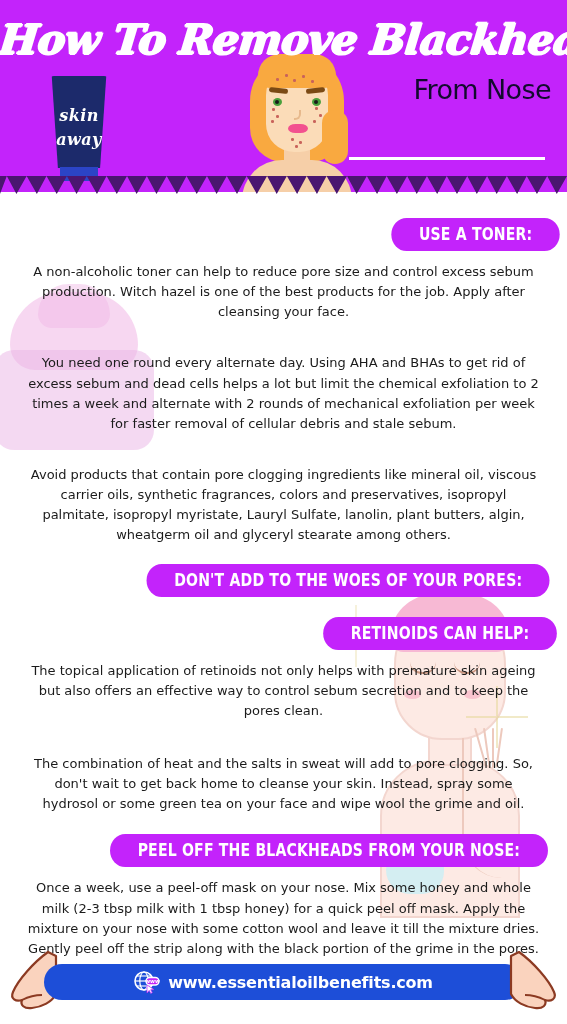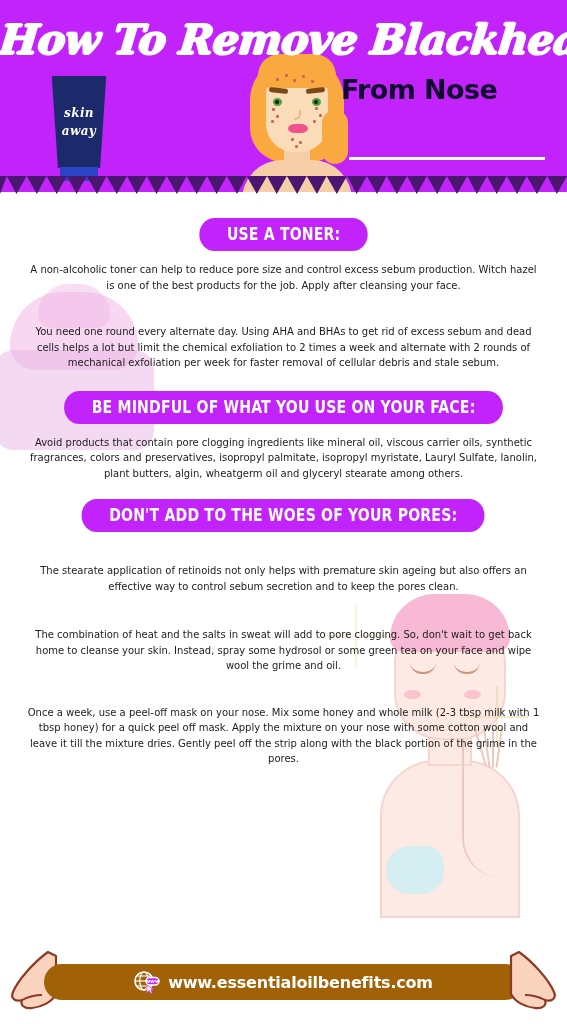--- a/index.html
+++ b/index.html
@@ -20,23 +20,23 @@
     position:absolute; left:0; top:16px; width:567px; text-align:center;
     font-family:"DejaVu Serif", serif;
     font-style:italic; font-weight:bold;
     font-size:41px; letter-spacing:-0.5px;
     color:#ffffff; white-space:nowrap;
     transform:skewX(-6deg);
     text-shadow:1.2px 0 0 #fff, -1.2px 0 0 #fff, 0 1px 0 #fff, 0 -1px 0 #fff;
     z-index:6;
   }
   .header-sub{
-    position:absolute; right:16px; top:74px; width:210px; text-align:left;
+    position:absolute; right:16px; top:74px; width:210px; text-align:right;
     font-family:"DejaVu Sans", sans-serif;
-    font-weight:bold; font-size:27px; line-height:1.17;
+    font-weight:normal; font-size:27px; line-height:1.17;
     color:#120a2e; letter-spacing:-0.6px; z-index:5;
   }
   .header-rule{
     position:absolute; right:22px; top:157px; width:196px; height:3px;
     background:#ffffff; z-index:5;
   }
 
   
   .toner{ position:absolute; left:44px; top:70px; width:70px; height:112px; z-index:4; }
   .toner-body{
@@ -45,21 +45,21 @@
     border-radius:6px 6px 4px 4px;
     clip-path:polygon(6% 0%, 94% 0%, 84% 100%, 16% 100%);
   }
   .toner-cap{
     position:absolute; left:16px; top:97px; width:38px; height:14px;
     background:#2b44c6; border-radius:0 0 4px 4px;
   }
   .toner-txt{
     position:absolute; left:0; top:34px; width:70px; text-align:center;
     font-family:"DejaVu Serif", serif; font-style:italic; font-weight:bold;
-    font-size:12px; line-height:1.5; color:#ffffff; letter-spacing:.4px;
+    font-size:16px; line-height:1.5; color:#ffffff; letter-spacing:.4px;
   }
 
   
   .hwoman{ position:absolute; left:236px; top:48px; width:122px; height:144px; z-index:3; }
   .hw-neck{ position:absolute; left:48px; top:88px; width:26px; height:34px; background:#f6cfa8; }
   .hw-shoulder{
     position:absolute; left:6px; top:112px; width:110px; height:40px;
     background:#f6cfa8; border-radius:48px 48px 0 0;
   }
   .hw-hairback{
@@ -167,40 +167,40 @@
   .sparkle{ position:absolute; width:62px; height:62px; z-index:0; opacity:.55; }
   .sparkle:before,.sparkle:after{
     content:""; position:absolute; left:50%; top:50%; background:#e6d89a;
   }
   .sparkle:before{ width:2px; height:62px; margin:-31px 0 0 -1px; }
   .sparkle:after{ width:62px; height:2px; margin:-1px 0 0 -31px; }
 
   
   .sections{ position:relative; z-index:2; }
   .section{ position:relative; }
-  .pill-wrap{ display:flex; justify-content:center; }
+  .pill-wrap{ display:flex; justify-content:flex-end; }
   .pill{
     display:inline-block; background:#c323fb; color:#ffffff;
     border-radius:22px; padding:6px 30px 7px;
     font-family:"DejaVu Sans Condensed","Liberation Sans Narrow","Liberation Sans", sans-serif;
     font-weight:bold; font-size:17px; letter-spacing:.2px;
     text-align:center; white-space:nowrap;
     transform:scaleX(.92);
   }
   .para{
     margin:11px auto 0; width:512px; text-align:center;
     font-family:"DejaVu Sans","Liberation Sans", sans-serif;
-    font-size:10px; line-height:1.55; color:#1b1b1b;
+    font-size:13px; line-height:1.55; color:#1b1b1b;
   }
 
   
   .footer{ position:absolute; left:0; bottom:10px; width:567px; height:64px; z-index:5; }
   .foot-bar{
     position:absolute; left:44px; top:14px; width:479px; height:36px;
-    background:#a16207; border-radius:18px;
+    background:#1d4ed8; border-radius:18px;
     display:flex; align-items:center; justify-content:center; gap:8px;
   }
   .foot-url{
     font-family:"DejaVu Sans","Liberation Sans", sans-serif;
     font-weight:bold; font-size:16px; color:#ffffff; letter-spacing:-.2px;
   }
   .globe{ position:relative; width:26px; height:24px; flex:0 0 26px; }
 
   .nose{ position:absolute; top:0px; width:54px; height:62px; }
   .nose svg{ display:block; }
@@ -295,41 +295,44 @@
           <div class="pill">USE A TONER:</div>
         </div>
       <div class="para">A non-alcoholic toner can help to reduce pore size and control excess sebum production. Witch hazel is one of the best products for the job. Apply after cleansing your face.</div>
     </div>
 
     <div class="section" style="padding-top:20px">
       <div class="para">You need one round every alternate day. Using AHA and BHAs to get rid of excess sebum and dead cells helps a lot but limit the chemical exfoliation to 2 times a week and alternate with 2 rounds of mechanical exfoliation per week for faster removal of cellular debris and stale sebum.</div>
     </div>
 
     <div class="section" style="padding-top:20px">
-      <div class="pill-wrap">
-          <div class="pill">BE MINDFUL OF WHAT YOU USE ON YOUR FACE:</div>
-        </div>
       <div class="para">Avoid products that contain pore clogging ingredients like mineral oil, viscous carrier oils, synthetic fragrances, colors and preservatives, isopropyl palmitate, isopropyl myristate, Lauryl Sulfate, lanolin, plant butters, algin, wheatgerm oil and glyceryl stearate among others.</div>
     </div>
 
     <div class="section" style="padding-top:18px">
       <div class="pill-wrap">
           <div class="pill">DON'T ADD TO THE WOES OF YOUR PORES:</div>
         </div>
     </div>
 
     <div class="section" style="padding-top:20px">
-      <div class="para">The stearate application of retinoids not only helps with premature skin ageing but also offers an effective way to control sebum secretion and to keep the pores clean.</div>
+      <div class="pill-wrap">
+          <div class="pill">RETINOIDS CAN HELP:</div>
+        </div>
+      <div class="para">The topical application of retinoids not only helps with premature skin ageing but also offers an effective way to control sebum secretion and to keep the pores clean.</div>
     </div>
 
     <div class="section" style="padding-top:22px">
       <div class="para">The combination of heat and the salts in sweat will add to pore clogging. So, don't wait to get back home to cleanse your skin. Instead, spray some hydrosol or some green tea on your face and wipe wool the grime and oil.</div>
     </div>
 
     <div class="section" style="padding-top:20px">
+      <div class="pill-wrap">
+          <div class="pill">PEEL OFF THE BLACKHEADS FROM YOUR NOSE:</div>
+        </div>
       <div class="para">Once a week, use a peel-off mask on your nose. Mix some honey and whole milk (2-3 tbsp milk with 1 tbsp honey) for a quick peel off mask. Apply the mixture on your nose with some cotton wool and leave it till the mixture dries. Gently peel off the strip along with the black portion of the grime in the pores.</div>
     </div>
 
   </div>
 
   <div class="footer">
 
     <div class="nose left">
       <svg width="54" height="62" viewBox="0 0 54 62">
         <path d="M40 2 C26 12 10 30 5 42 C2 49 8 52 14 50 C12 55 16 59 24 58 C34 57 44 52 48 44 L48 6 Z" fill="#fad3be" stroke="#8c3a22" stroke-width="2.2" stroke-linejoin="round"></path>

